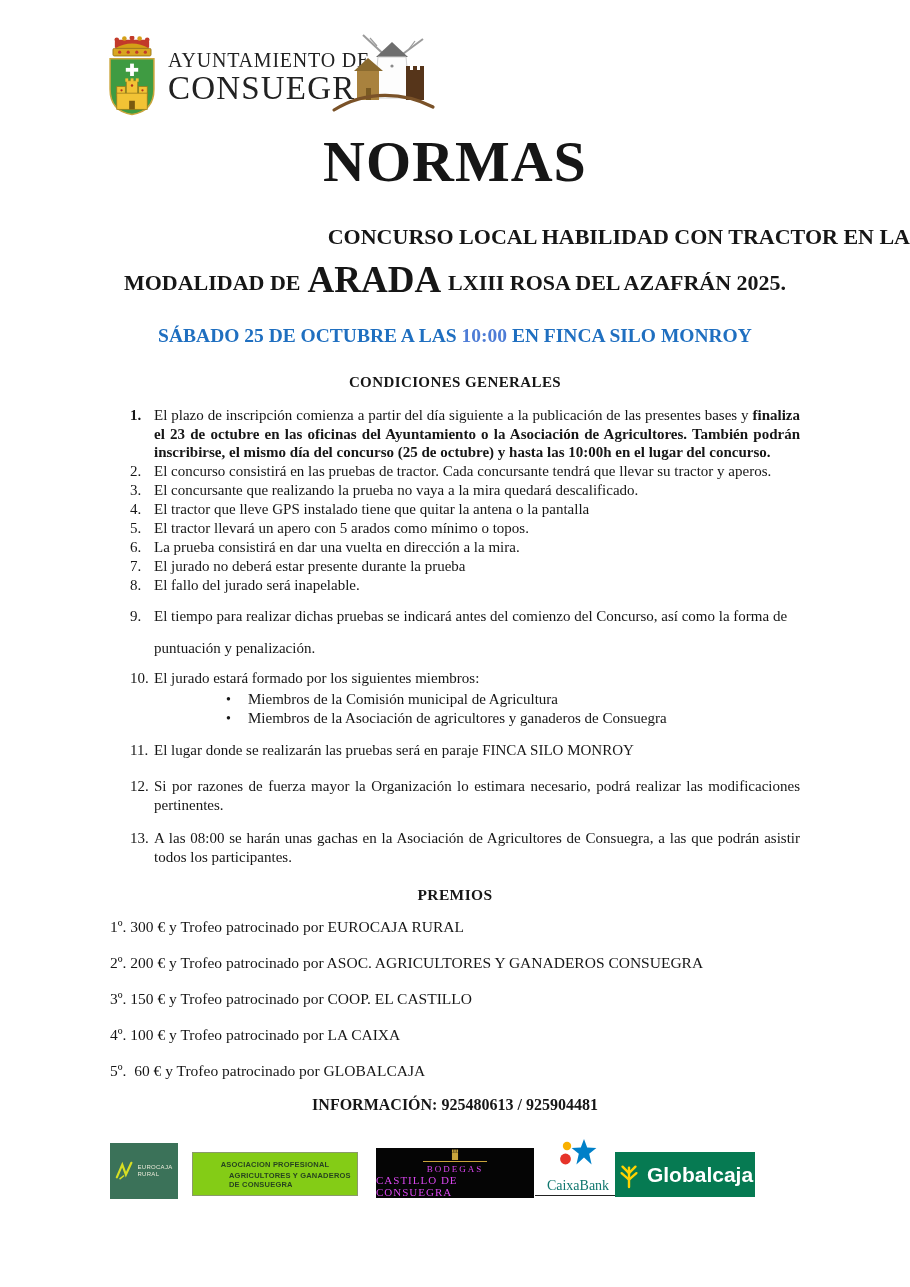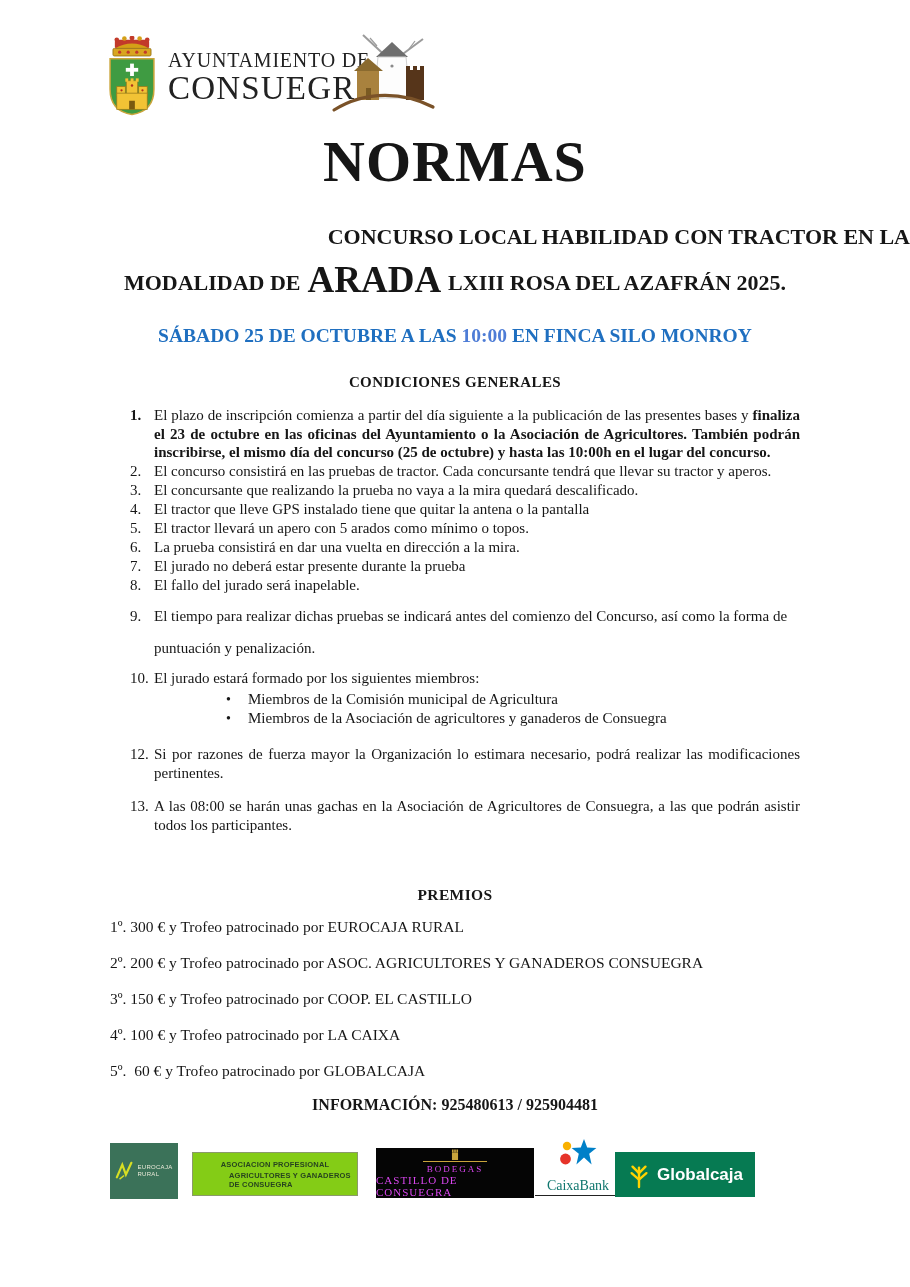--- a/index.html
+++ b/index.html
@@ -66,21 +66,21 @@
                 display:flex; flex-direction:column; align-items:center; justify-content:center;
                 color:#d946ef; }
   .sp-bodegas .b1 { font-size:9px; letter-spacing:2px; margin-top:1px; }
   .sp-bodegas .b2 { font-size:11px; letter-spacing:1px; }
   .sp-bodegas .rule { width:64px; height:1px; background:#c9a43b; margin:1px 0; }
   .sp-caixa { left:425px; top:-4px; width:86px; text-align:center; }
   .sp-caixa .ctx { font-size:14px; color:#0f766e; border-bottom:1px solid #222; padding-bottom:1px; }
   .sp-global { left:505px; top:14px; width:140px; height:45px; background:#067a52;
                display:flex; align-items:center; justify-content:center; gap:6px; }
   .sp-global .gtx { color:#ffffff; font-family:"Liberation Sans",sans-serif;
-                    font-weight:bold; font-size:17px; }
+                    font-weight:bold; font-size:21px; }
 </style>
 </head>
 <body>
 
 <div class="page">
 
   <svg class="hdr-shield" viewBox="0 0 60 84" xmlns="http://www.w3.org/2000/svg">
     <rect x="12" y="4" width="36" height="9" rx="2" fill="#c23a2a"></rect>
     <circle cx="14" cy="4" r="2.4" fill="#c23a2a"></circle>
     <circle cx="22" cy="2.6" r="2.4" fill="#d4a017"></circle>
@@ -188,20 +188,24 @@
     <div class="bullets">
       <div class="bullet-row">
         <span class="bullet-dot">•</span>
         <span>Miembros de la Comisión municipal de Agricultura</span>
       </div>
       <div class="bullet-row">
         <span class="bullet-dot">•</span>
         <span>Miembros de la Asociación de agricultores y ganaderos de Consuegra</span>
       </div>
     </div>
+    <div class="li mt13">
+      <span class="num">11.</span>
+      <span class="txt">El lugar donde se realizarán las pruebas será en paraje FINCA SILO MONROY</span>
+    </div>
     <div class="li mt17 just">
       <span class="num">12.</span>
       <span class="txt">Si por razones de fuerza mayor la Organización lo estimara necesario, podrá realizar las modificaciones pertinentes.</span>
     </div>
     <div class="li mt14 just">
       <span class="num">13.</span>
       <span class="txt">A las 08:00 se harán unas gachas en la Asociación de Agricultores de Consuegra, a las que podrán asistir todos los participantes.</span>
     </div>
   </div>
 

